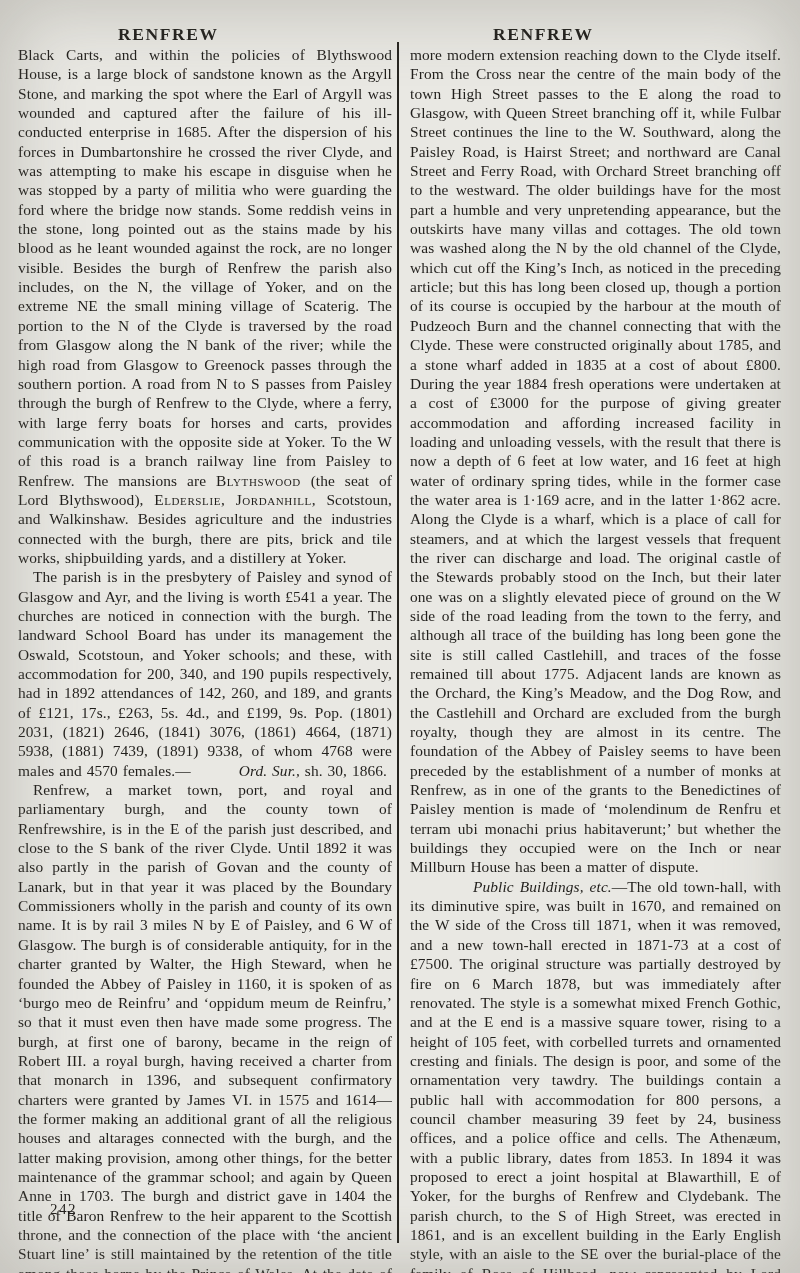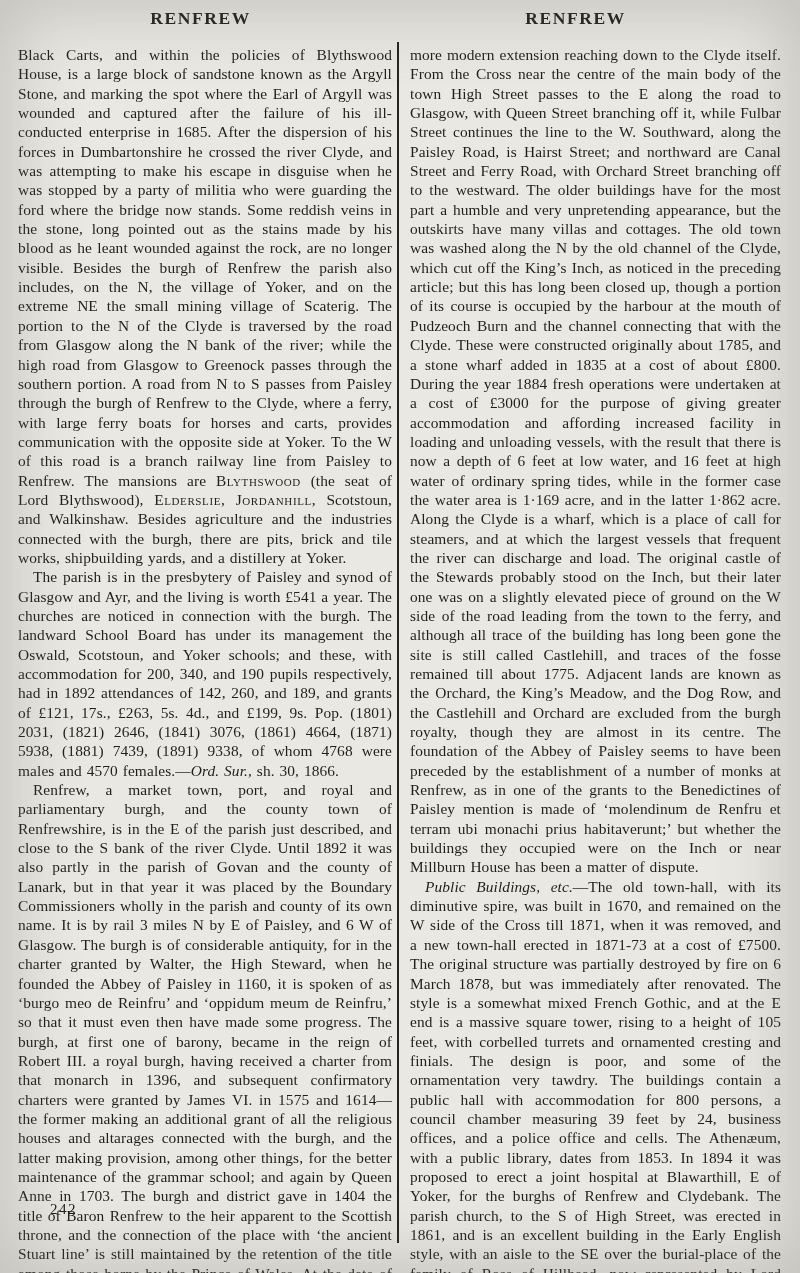--- a/index.html
+++ b/index.html
@@ -16,25 +16,25 @@
   
   body::after {
     content: "";
     position: absolute;
     inset: 0;
     box-shadow: inset 0 0 70px 12px rgba(110, 105, 95, 0.30);
     pointer-events: none;
   }
   .running-head {
     position: absolute;
-    top: 8px;
+    top: 24px;
     font-weight: 700;
     font-size: 17.5px;
     letter-spacing: 1.6px;
-    text-align: center;
+    text-align: left;
     white-space: nowrap;
   }
   .running-head.left  { left: 118px; width: 165px; }
   .running-head.right { left: 493px; width: 165px; }
 
   .column-divider {
     position: absolute;
     left: 397px;
     top: 42px;
     width: 1.5px;
@@ -51,21 +51,21 @@
     word-spacing: 0.06em;
     letter-spacing: 0.1px;
   }
   .col.left  { left: 18px;  width: 374px; }
   .col.right { left: 410px; width: 371px; }
 
   p { margin: 0; text-align: justify; }
   p.indent { text-indent: 15px; }
 
   .bold   { font-weight: 400; }
-  .italic { font-style: italic; }
+  .italic { font-style: italic; margin-left: 48px; }
   .smallcaps { font-variant: small-caps; letter-spacing: 0.6px; }
 
   .page-number {
     position: absolute;
     left: 50px;
     top: 1201px;
     font-size: 15px;
     letter-spacing: 1.5px;
   }
 </style>

